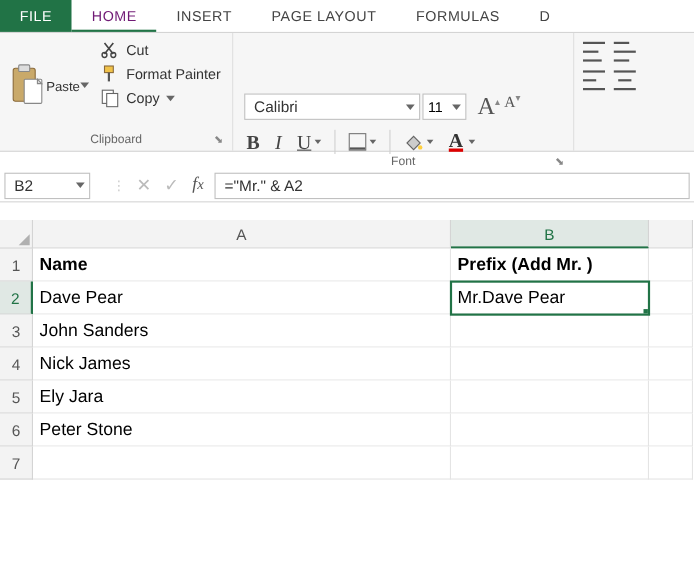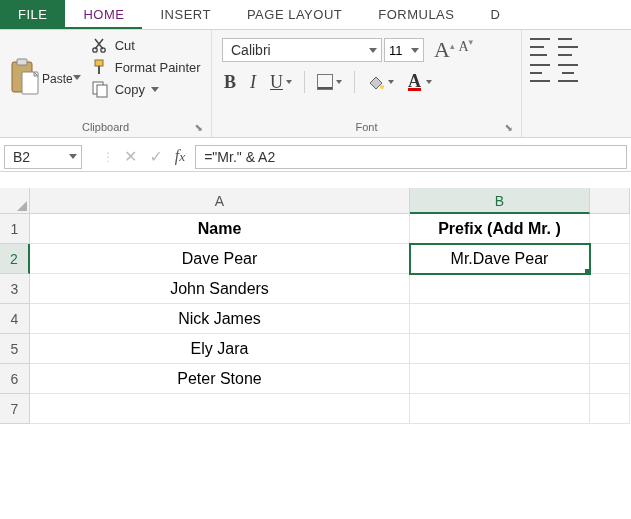--- a/index.html
+++ b/index.html
@@ -43,37 +43,37 @@
 .fill-color { display:flex; align-items:center; }
 .font-color { display:flex; align-items:center; gap:2px; }
 .fcA { font-family:'Times New Roman',serif; font-size:18px; font-weight:bold; color:#333; border-bottom:3px solid #d00; line-height:14px; padding-bottom:0; }
 
 .align-group { padding: 4px 8px; }
 .align-row { display: flex; gap: 8px; height: 26px; align-items: center; }
 .align-btn { width: 20px; height: 18px; display: flex; flex-direction: column; justify-content: space-between; cursor: pointer; }
 .align-btn span { display: block; height: 2px; background: #555; }
 
 
-.formula-bar { display: flex; height: 30px; align-items: center; border-bottom: 1px solid #d4d4d4; margin-top: 4px; padding: 0 4px; background:#fff;}
+.formula-bar { display: flex; height: 30px; align-items: center; border-bottom: 1px solid #d4d4d4; margin-top: 16px; padding: 0 4px; background:#fff;}
 .name-box { width: 78px; height: 24px; border: 1px solid #c0c0c0; display: flex; align-items: center; justify-content: space-between; padding: 0 4px 0 8px; font-size: 14px; color:#333; background:#fff;}
 .fb-btns { display: flex; gap: 12px; margin: 0 10px; color: #888; font-size: 16px; }
 .fb-btns .fx { font-style: italic; font-family:'Times New Roman',serif; color:#555; }
 .fb-input { flex: 1; border: 1px solid #c0c0c0; height: 24px; padding: 0 8px; display: flex; align-items: center; font-size: 14px; color: #333; background:#fff;}
 
 
 .grid { margin-top: 16px; }
 .col-headers { display: flex; height: 26px; }
 .corner { width: 30px; border-right: 1px solid #d4d4d4; border-bottom: 1px solid #d4d4d4; background: #f3f3f3; position:relative; }
 .corner::after { content:""; position:absolute; right:2px; bottom:2px; width:0; height:0; border-left:10px solid transparent; border-bottom:10px solid #b0b0b0; }
 .col-h { text-align: center; line-height: 26px; font-size: 14px; color: #555; border-right: 1px solid #d4d4d4; border-bottom: 1px solid #d4d4d4; background: #f3f3f3; }
 .col-h.sel { background: #e0e8e4; color:#217346; border-bottom:2px solid #217346;}
 .row { display: flex; height: 30px; }
 .row-h { width: 30px; text-align: center; line-height: 30px; font-size: 14px; color: #555; border-right: 1px solid #d4d4d4; border-bottom: 1px solid #d4d4d4; background: #f3f3f3; }
 .row-h.sel { background: #e0e8e4; color:#217346; border-right:2px solid #217346; }
-.cell { border-right: 1px solid #e4e4e4; border-bottom: 1px solid #e4e4e4; padding: 0 6px; line-height: 30px; font-size: 16px; background:#fff; overflow:hidden; white-space:nowrap;text-align:center; }
+.cell { border-right: 1px solid #e4e4e4; border-bottom: 1px solid #e4e4e4; padding: 0 6px; line-height: 30px; font-size: 16px; background:#fff; overflow:hidden; white-space:nowrap; }
 .cell.bold { font-weight: bold; }
 .cell.selected { outline: 2px solid #217346; outline-offset: -1px; position: relative; z-index: 2; }
 .cell.selected::after { content:""; position:absolute; right:-2px; bottom:-2px; width:6px; height:6px; background:#217346; }
 .colA { width: 380px; } .colB { width: 180px; } .colC { width: 40px; }
 
 .dd-caret { width:0; height:0; border-left:4px solid transparent; border-right:4px solid transparent; border-top:5px solid #666; }
 </style>
 </head>
 <body>
 
@@ -132,21 +132,21 @@
         </div>
       </div>
     </div>
     <div class="ribbon-group-label">
       <span>Clipboard</span>
       <span class="launcher">⬊</span>
     </div>
   </div>
 
   <div class="ribbon-group font-group">
-    <div class="ribbon-group-content" style="flex-direction:column; padding:2px 4px;">
+    <div class="ribbon-group-content" style="flex-direction:column; padding:2px 4px;margin-top:47px;">
       <div class="font-row1">
         <div class="font-name">
           <span>Calibri</span>
           <span class="dd-caret"></span>
         </div>
         <div class="font-size">
           <span>11</span>
           <span class="dd-caret"></span>
         </div>
         <div class="font-updn">

